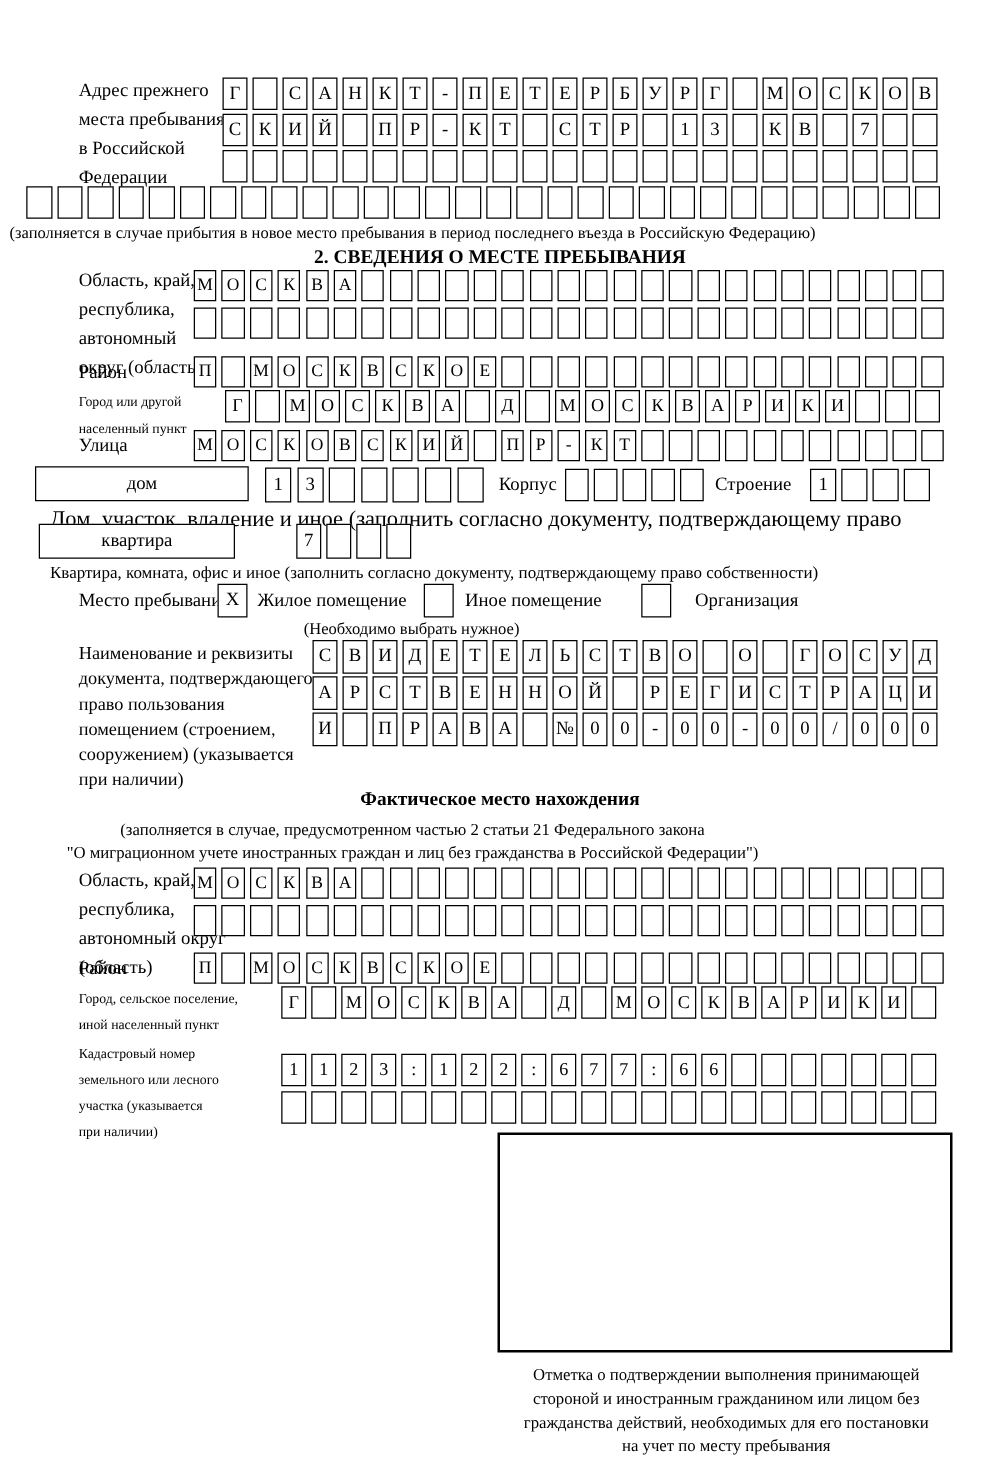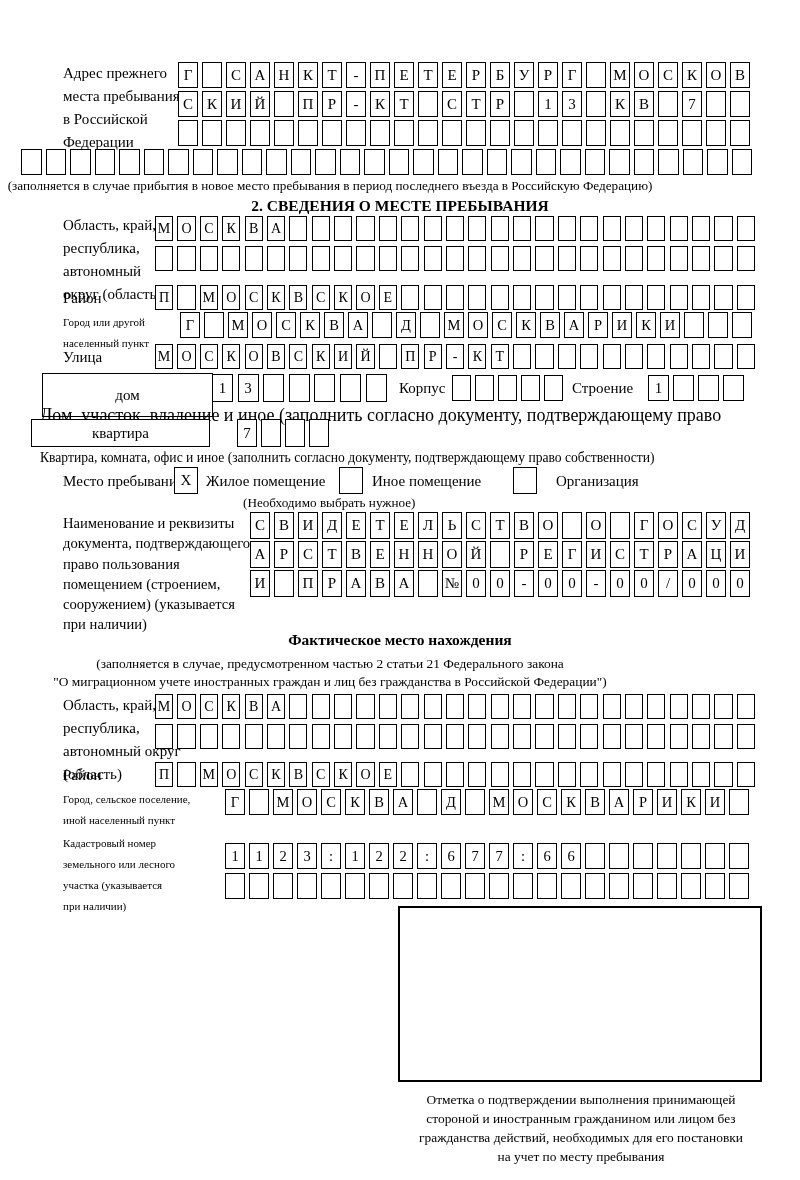--- a/index.html
+++ b/index.html
@@ -309,21 +309,21 @@
       <span class="cell"></span>
       <span class="cell"></span>
       <span class="cell"></span>
       <span class="cell"></span>
       <span class="cell"></span>
       <span class="cell"></span>
       <span class="cell"></span>
       <span class="cell"></span>
     </div>
 
-  <div class="wbox" style="left:42px;top:373px;width:171px;height:44px;">дом</div>
+  <div class="wbox" style="left:28px;top:373px;width:171px;height:28px;">дом</div>
   <div class="cells c-dom" style="left:212px;top:374px;">
       <span class="cell">1</span>
       <span class="cell">3</span>
       <span class="cell"></span>
       <span class="cell"></span>
       <span class="cell"></span>
       <span class="cell"></span>
       <span class="cell"></span>
     </div>
   <div class="lbl" style="left:399px;top:377px;">Корпус</div>
@@ -336,21 +336,21 @@
     </div>
   <div class="lbl" style="left:572px;top:377px;">Строение</div>
   <div class="cells c-str" style="left:648px;top:375px;">
       <span class="cell">1</span>
       <span class="cell"></span>
       <span class="cell"></span>
       <span class="cell"></span>
     </div>
   <div class="note" style="left:40px;top:405px;font-size:18px;">Дом, участок, владение и иное (заполнить согласно документу, подтверждающему право собственности)</div>
 
-  <div class="wbox" style="left:31px;top:419px;width:179px;height:28px;">квартира</div>
+  <div class="wbox" style="left:31px;top:419px;width:157px;height:28px;">квартира</div>
   <div class="cells c-kv" style="left:237px;top:419px;">
       <span class="cell">7</span>
       <span class="cell"></span>
       <span class="cell"></span>
       <span class="cell"></span>
     </div>
   <div class="note" style="left:40px;top:450px;font-size:13.6px;">Квартира, комната, офис и иное (заполнить согласно документу, подтверждающему право собственности)</div>
 
   <div class="lbl" style="left:63px;top:470px;">Место пребывания:</div>
   <div class="chk" style="left:174px;top:467px;">X</div>

